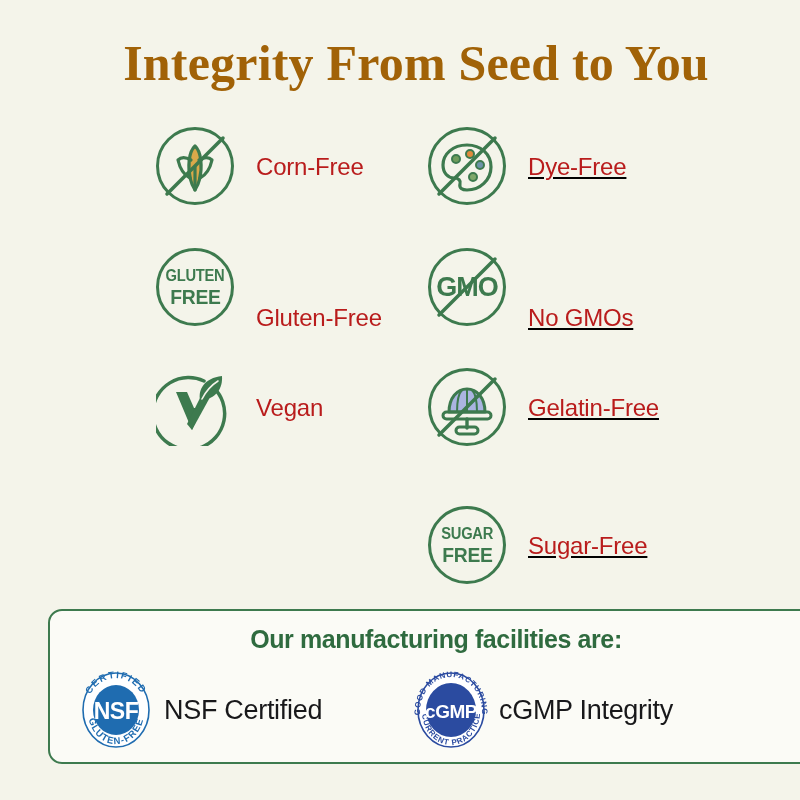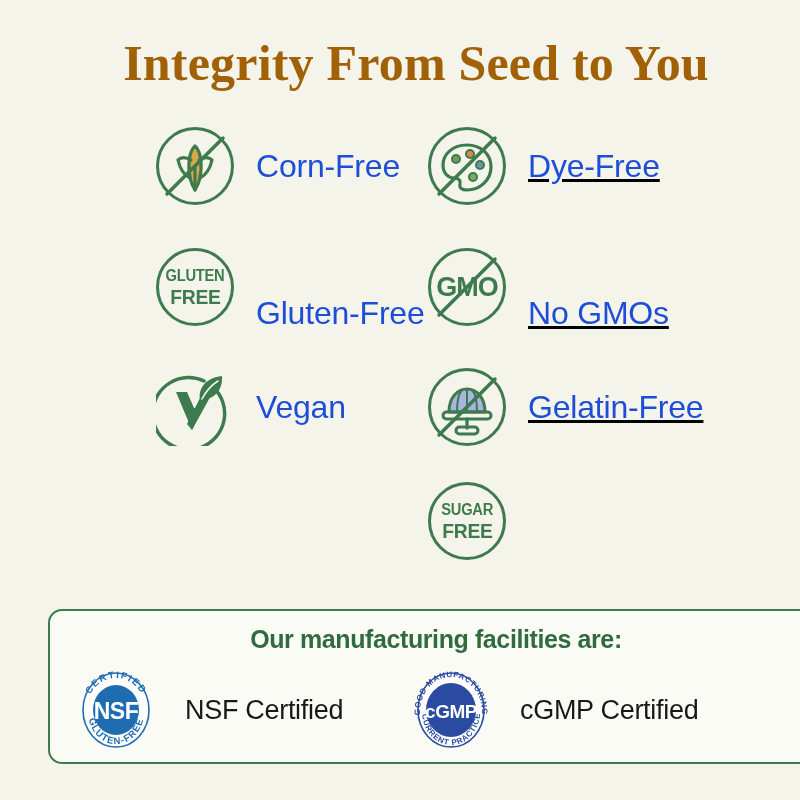--- a/index.html
+++ b/index.html
@@ -52,34 +52,34 @@
   }
   .badge .mark {
     width: 88px;
     height: 88px;
     flex: 0 0 88px;
     position: relative;
   }
   .badge .lbl {
     margin-left: 16px;
     font-family: "Liberation Sans", sans-serif;
-    font-size: 32px;
+    font-size: 24px;
     line-height: 1.16;
-    color: #1d4ed8;
+    color: #b91c1c;
     letter-spacing: -0.2px;
     white-space: pre-line;
   }
 
   
   .c1 { left: 152px; }
   .c2 { left: 424px; text-decoration: underline; }
   .r1 { top: 3px; }
   .r2 { top: 124px; align-items: flex-end; }
   .r3 { top: 244px; }
-  .r4 { top: 358px; justify-content: flex-end; }
+  .r4 { top: 382px; justify-content: flex-end; }
 
   
   .ring {
     position: absolute;
     left: 4px; top: 4px;
     width: 78px; height: 78px;
     border: 3.5px solid #3d7a4e;
     border-radius: 50%;
     box-sizing: border-box;
   }
@@ -171,21 +171,21 @@
   }
   .cert {
     position: absolute;
     display: flex;
     align-items: center;
   }
   .cert.nsf  { left: 25px; }
   .cert.cgmp { left: 360px; }
   .cert .seal { width: 82px; height: 88px; flex: 0 0 82px; }
   .cert .clbl {
-    margin-left: 28px;
+    margin-left: 7px;
     font-family: "Liberation Sans", sans-serif;
     font-size: 27px;
     color: #18181a;
     letter-spacing: -0.3px;
     white-space: nowrap;
   }
 </style>
 </head>
 <body>
 
@@ -304,20 +304,21 @@
     </div>
 
     <div class="badge c2 r4">
       <div class="mark">
         <div class="ring"></div>
         <div class="stacktext">
           <span class="t1">SUGAR</span>
           <span class="t2">FREE</span>
         </div>
       </div>
+      <div class="lbl">Sugar-Free</div>
     </div>
 
   </div>
 
   <div class="panel">
     <div class="panel-heading">Our manufacturing facilities are:</div>
 
     <div class="certs">
 
       <div class="cert nsf">
@@ -352,19 +353,19 @@
             <textPath href="#gmpTop" startOffset="50%" text-anchor="middle">GOOD MANUFACTURING</textPath>
           </text>
           <text font-family="'Liberation Sans', sans-serif" font-size="8" font-weight="bold" fill="#2b4ba0" letter-spacing="0.7">
             <textPath href="#gmpBotL" startOffset="50%" text-anchor="middle">CURRENT</textPath>
           </text>
           <text font-family="'Liberation Sans', sans-serif" font-size="8" font-weight="bold" fill="#2b4ba0" letter-spacing="0.7">
             <textPath href="#gmpBotR" startOffset="50%" text-anchor="middle">PRACTICE</textPath>
           </text>
           <text x="41" y="52" font-family="'Liberation Sans', sans-serif" font-size="19" font-weight="bold" fill="#ffffff" text-anchor="middle" letter-spacing="-0.5">cGMP</text>
         </svg>
-        <div class="clbl">cGMP Certified</div>
+        <div class="clbl">cGMP Integrity</div>
       </div>
 
     </div>
   </div>
 
 </div>
 
 </body></html>

